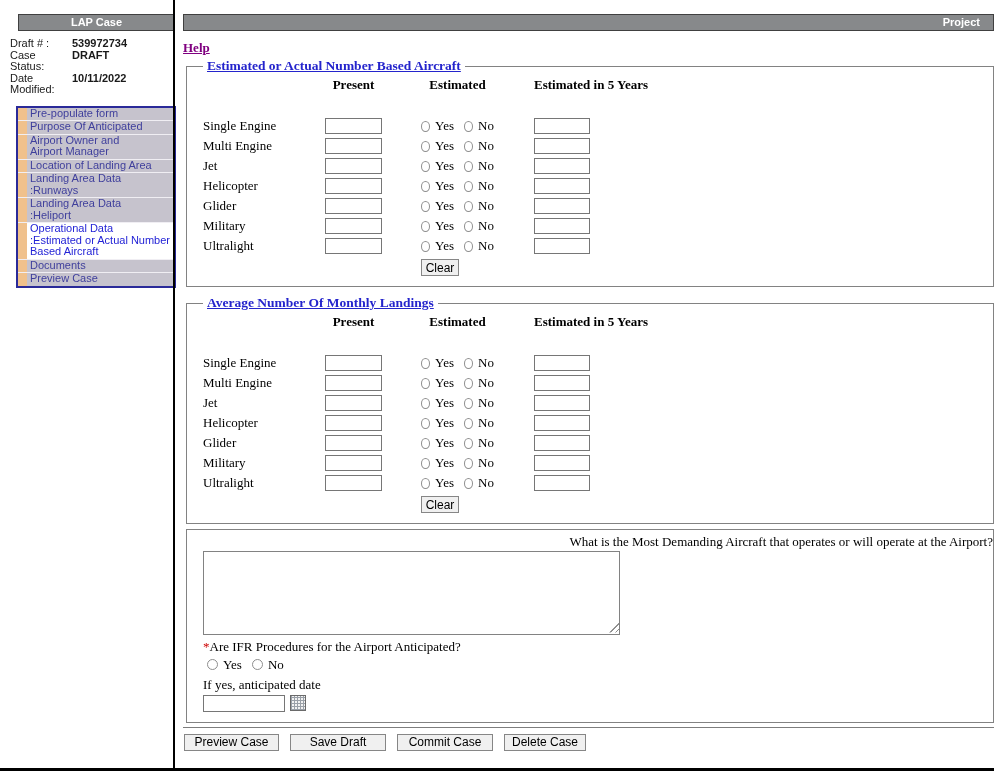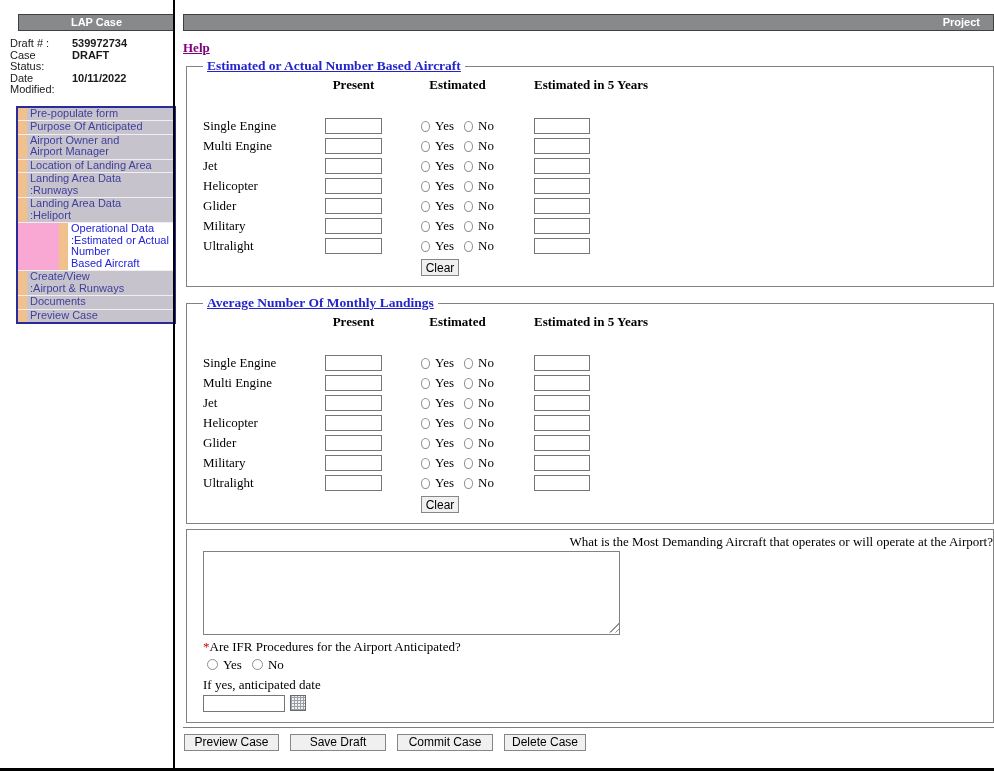--- a/index.html
+++ b/index.html
@@ -27,21 +27,21 @@
   }
   .menu-item {
     display:flex; background:#c6c3cd; border-bottom:1px solid #f0eef3;
     color:#3f3f9c; font-size:11px; cursor:pointer;
   }
   .menu-item:last-child { border-bottom:none; }
   .menu-item .stripe { flex:0 0 9px; background:#f0c18c; }
   .menu-item .mi-label {
     flex:1; padding:0 2px 1px 3px; line-height:11.5px; white-space:pre-line;
   }
-  .menu-item.active { background:#f9a8d4; color:#2323d6;padding-left:41px; }
+  .menu-item.active { background:#eab308; color:#2323d6; }
   .menu-item.active .mi-label { background:#fff; }
 
   
   .vdivider { position:absolute; left:173px; top:0; width:2px; height:769px; background:#000; }
   .bottom-bar { position:absolute; left:0; top:768px; width:994px; height:3px; background:#000; }
 
   
   .main { position:absolute; left:183px; top:0; width:811px; }
   .main-header {
     margin-top:14px; height:17px; line-height:15px;
@@ -183,25 +183,20 @@
 :Heliport</span>
   </div>
 
   <div class="menu-item active">
     <span class="stripe"></span>
     <span class="mi-label">Operational Data
 :Estimated or Actual Number
 Based Aircraft</span>
   </div>
 
-  <div class="menu-item">
-    <span class="stripe"></span>
-    <span class="mi-label">Create/View
-:Airport &amp; Runways</span>
-  </div>
 
   <div class="menu-item">
     <span class="stripe"></span>
     <span class="mi-label">Documents</span>
   </div>
 
   <div class="menu-item">
     <span class="stripe"></span>
     <span class="mi-label">Preview Case</span>
   </div>

